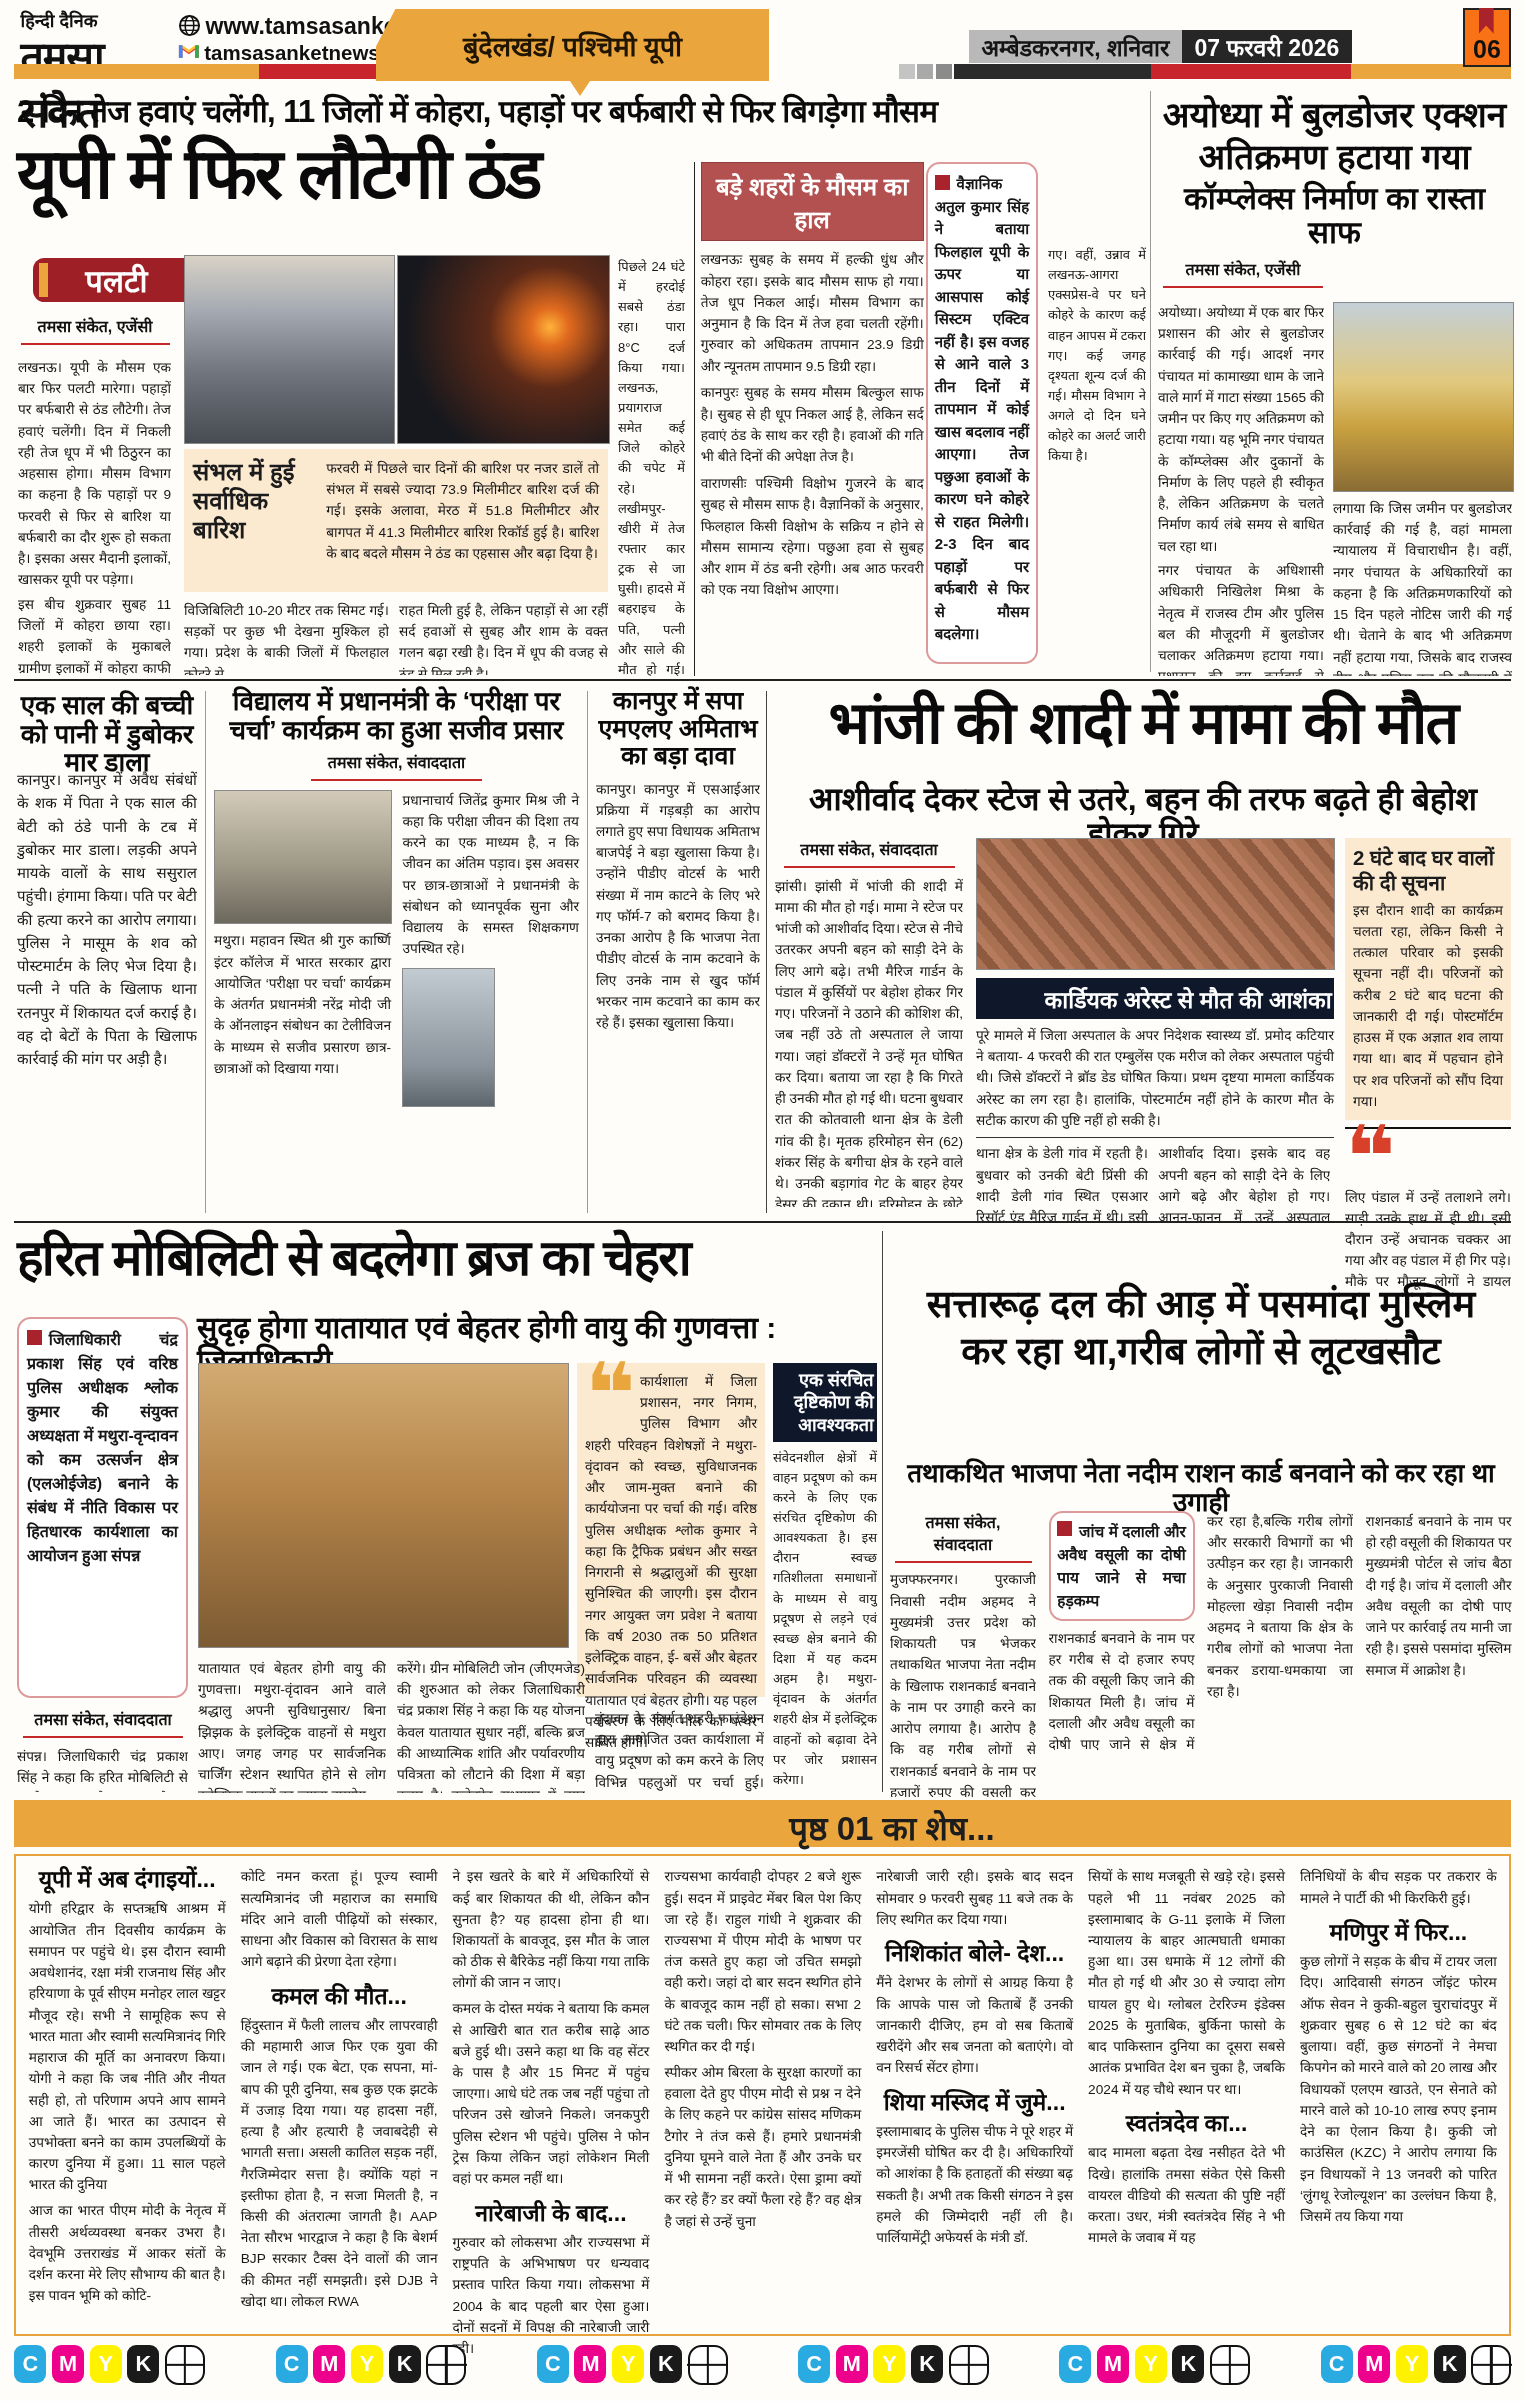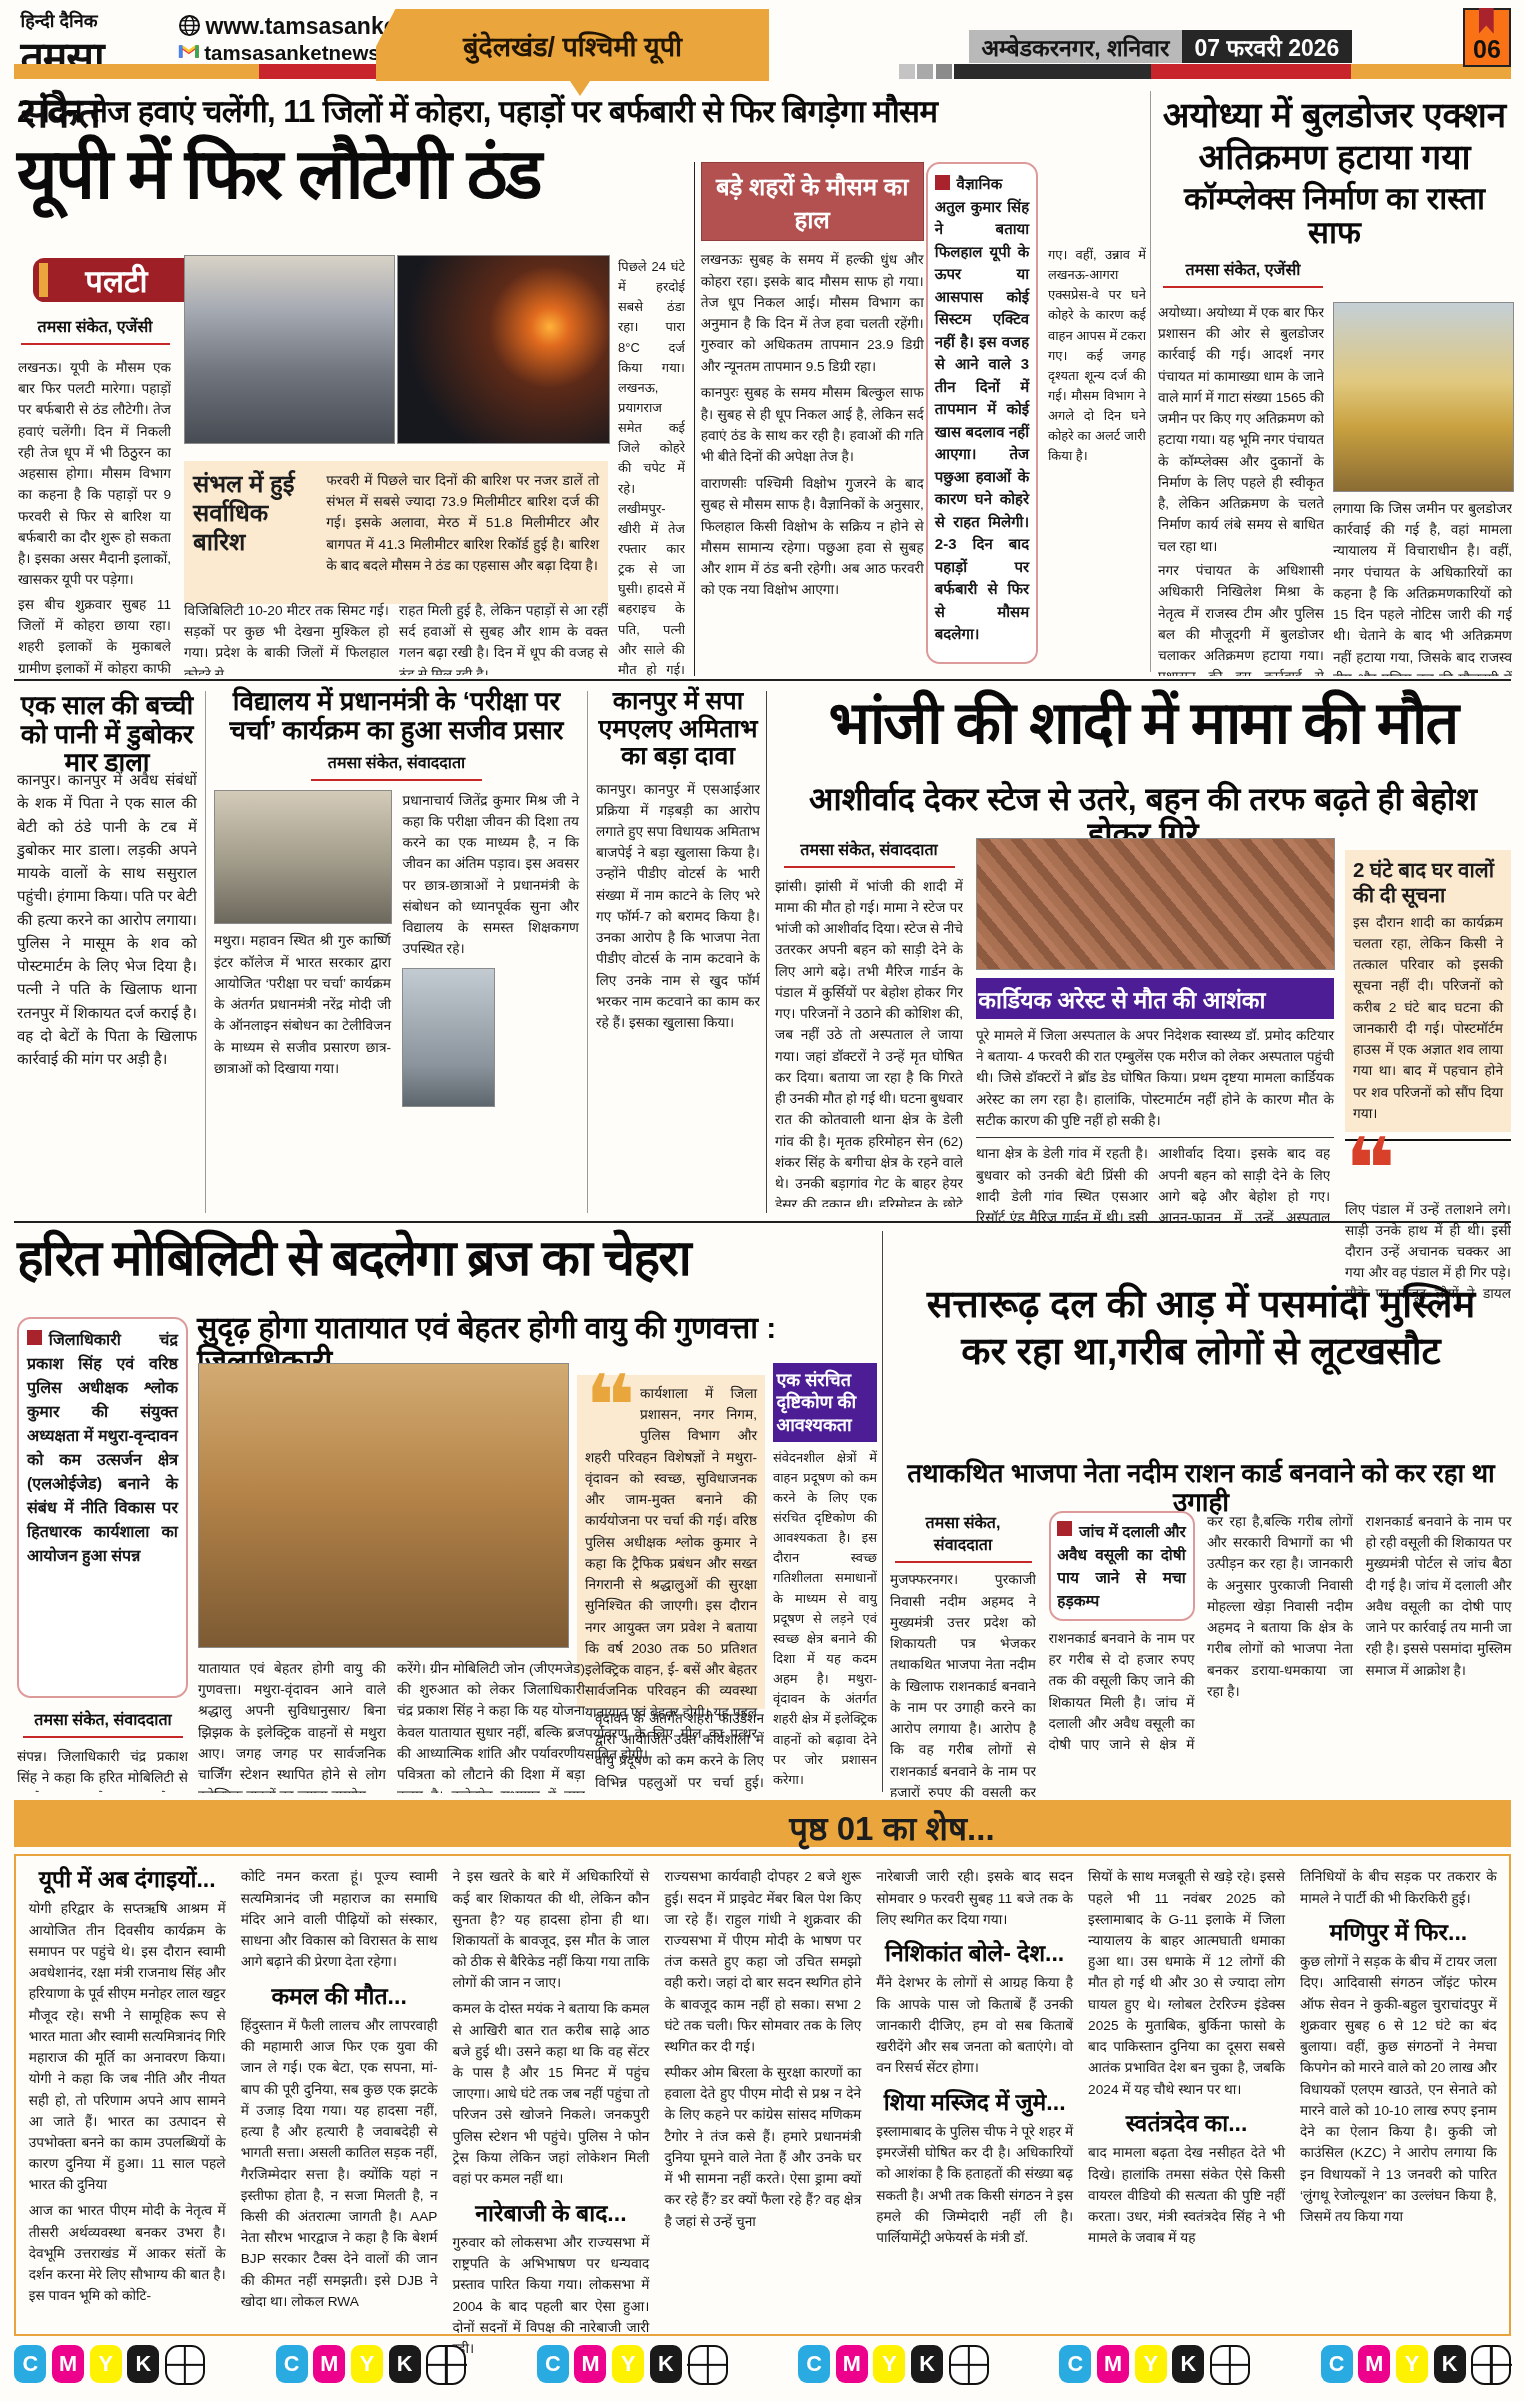--- a/index.html
+++ b/index.html
@@ -13,24 +13,24 @@
   .photo{border:0.6px solid #8a8a8a;}
   .ph-street{background:linear-gradient(180deg,#d8d2c6 0%,#a7abb3 28%,#70757e 62%,#474b52 100%);}
   .ph-fire{background:radial-gradient(circle at 72% 38%,#ffb23a 0%,#e06a1e 10%,#5d2a18 32%,#17181d 75%);}
   .ph-dozer{background:linear-gradient(180deg,#c4cfd6 0%,#e0c87e 42%,#c9a140 66%,#8a6c34 100%);}
   .ph-chairs{background:repeating-linear-gradient(50deg,#a97052 0 9px,#8e5a40 9px 18px,#b57b5c 18px 25px);}
   .ph-class{background:linear-gradient(180deg,#d3cbb8 0%,#a09a89 55%,#6c685c 100%);}
   .ph-woman{background:linear-gradient(180deg,#c3cbd2 0%,#8b949c 70%,#5e666d 100%);}
   .ph-meet{background:linear-gradient(180deg,#d2ab72 0%,#b58449 45%,#7c5a33 100%);}
   .vr{position:absolute;width:1.1px;background:#9a9a9a;}
   .hrule{position:absolute;height:1.7px;background:#202020;}
-  .beige{background:#fbe9d0;margin-top:12px;}
+  .beige{background:#fbe9d0;}
   .pinkbox{border:2.3px solid #dd9a9a;border-radius:13.7px;background:#fff;}
   .sq{display:inline-block;width:15px;height:15px;background:#a8232b;margin-right:6.8px;}
-  .graybar{background:#4c1d95;color:#ffffff;font-weight:900;text-align:left;}
+  .graybar{background:#0f172a;color:#ffffff;font-weight:900;text-align:right;}
   .cmyk-chip{width:32px;height:38px;border-radius:9px;color:#fff;font-weight:900;font-size:21.7px;display:flex;align-items:center;justify-content:center;}
   .reg{width:36px;height:36px;border:2.9px solid #111;border-radius:34%;position:relative;background:#fff;}
   .reg:before{content:"";position:absolute;left:50%;top:-2.3px;bottom:-2.3px;width:2.3px;background:#111;transform:translateX(-50%);}
   .reg:after{content:"";position:absolute;top:50%;left:-2.3px;right:-2.3px;height:2.3px;background:#111;transform:translateY(-50%);}
   .kicker{font-weight:900;color:#0a0a0a;white-space:nowrap;letter-spacing:-0.6px;}
   .tagband{background:#9f1f27;border-radius:11.4px;position:relative;display:flex;align-items:center;justify-content:center;}
   .tagband .stripe{position:absolute;top:4.6px;bottom:4.6px;width:9px;background:#eaa63c;}
   .quoteg{font-size:86px;line-height:0.55;font-weight:900;}
   .colhead{font-weight:900;font-size:23px;color:#0a0a0a;text-align:center;margin:10.3px 0 5.7px 0;line-height:1.15;}
 </style>

